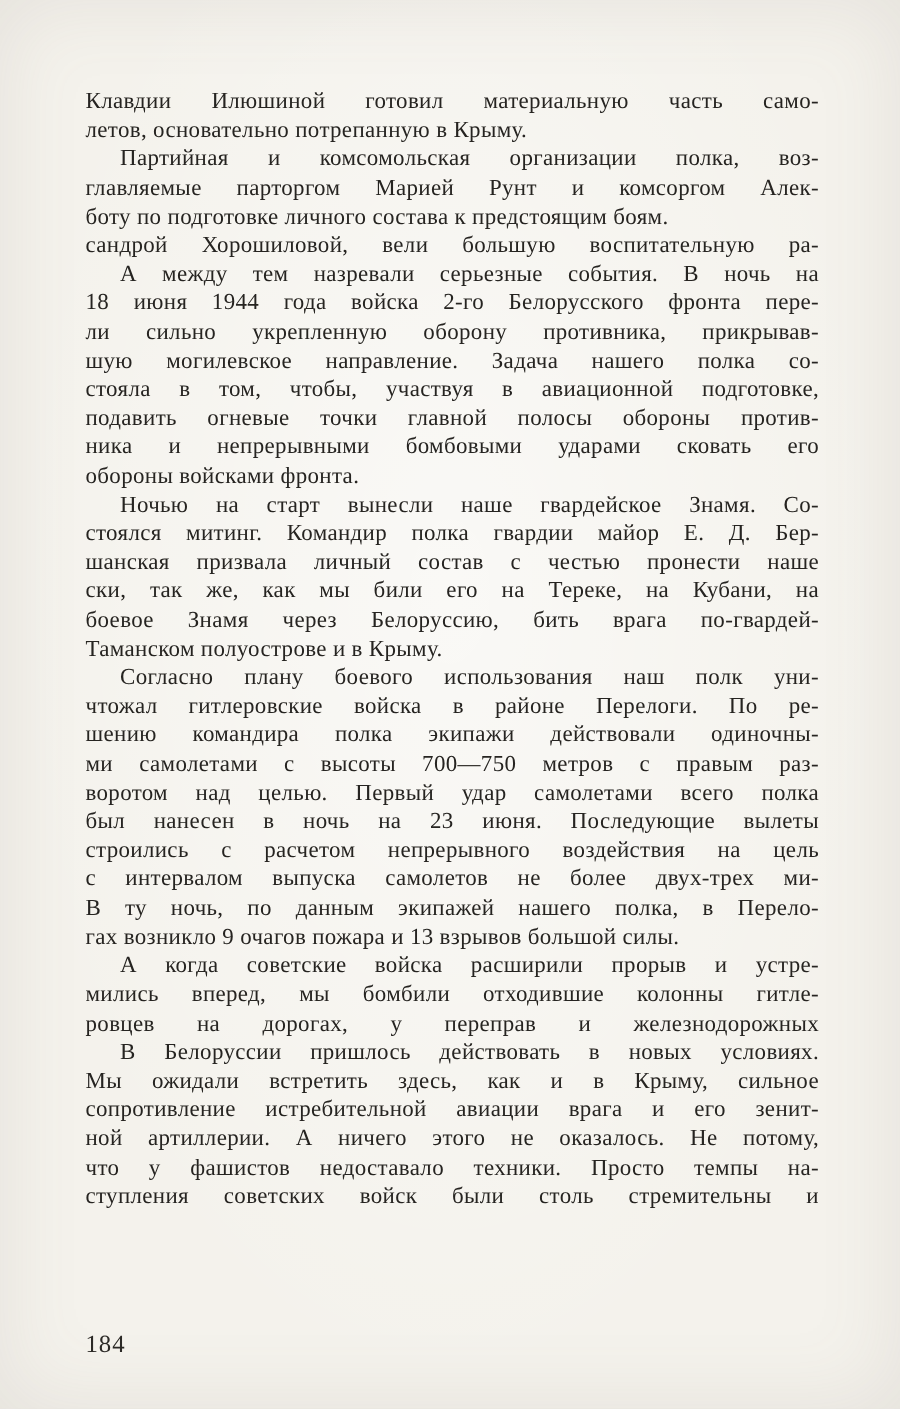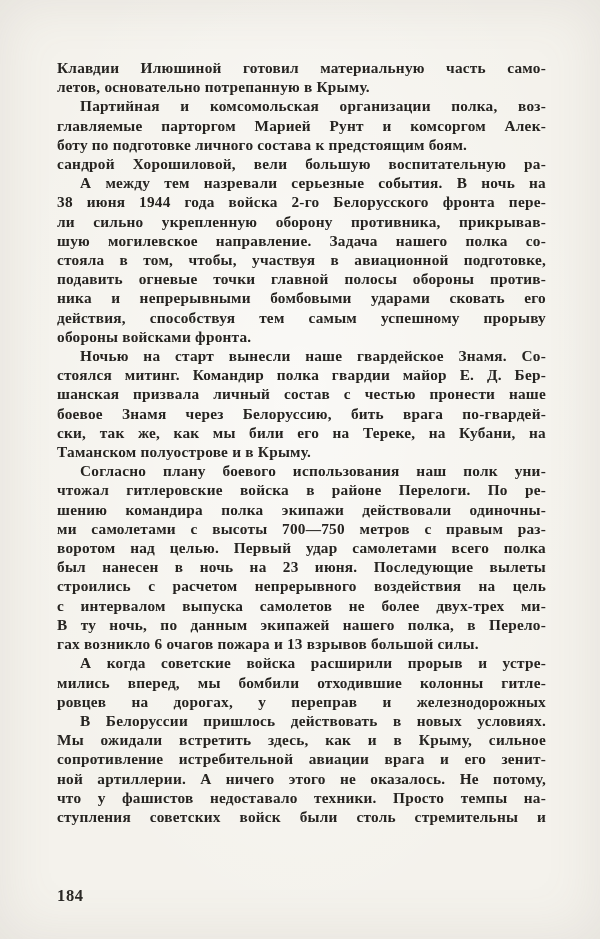--- a/index.html
+++ b/index.html
@@ -10,21 +10,20 @@
     .scan-page {
       position: relative;
       width: 600px;
       height: 939px;
       margin: 0 auto;
       background:
         radial-gradient(ellipse at 50% 42%, rgba(255,255,255,0.55), rgba(255,255,255,0) 70%),
         #f4f2ec;
       box-shadow: inset 0 0 55px rgba(120,110,95,0.12);
       overflow: hidden;
-      font-weight: bold;
     }
     .text-block {
       position: absolute;
       left: 57px;
       top: 58px;
       width: 489px;
     }
     .line {
       font-family: "Liberation Serif", "DejaVu Serif", serif;
       font-size: 15.3px;
@@ -60,44 +59,43 @@
 
 <div class="scan-page">
   <div class="text-block" id="text-block">
       <div class="line">Клавдии Илюшиной готовил материальную часть само-</div>
       <div class="line end">летов, основательно потрепанную в Крыму.</div>
       <div class="line indent">Партийная и комсомольская организации полка, воз-</div>
       <div class="line">главляемые парторгом Марией Рунт и комсоргом Алек-</div>
       <div class="line end">боту по подготовке личного состава к предстоящим боям.</div>
       <div class="line">сандрой Хорошиловой, вели большую воспитательную ра-</div>
       <div class="line indent">А между тем назревали серьезные события. В ночь на</div>
-      <div class="line">38 июня 1944 года войска 2-го Белорусского фронта пере-</div>
+      <div class="line">18 июня 1944 года войска 2-го Белорусского фронта пере-</div>
       <div class="line">ли сильно укрепленную оборону противника, прикрывав-</div>
       <div class="line">шую могилевское направление. Задача нашего полка со-</div>
       <div class="line">стояла в том, чтобы, участвуя в авиационной подготовке,</div>
       <div class="line">подавить огневые точки главной полосы обороны против-</div>
       <div class="line">ника и непрерывными бомбовыми ударами сковать его</div>
-      <div class="line">действия, способствуя тем самым успешному прорыву</div>
       <div class="line end">обороны войсками фронта.</div>
       <div class="line indent">Ночью на старт вынесли наше гвардейское Знамя. Со-</div>
       <div class="line">стоялся митинг. Командир полка гвардии майор Е. Д. Бер-</div>
       <div class="line">шанская призвала личный состав с честью пронести наше</div>
+      <div class="line">ски, так же, как мы били его на Тереке, на Кубани, на</div>
       <div class="line">боевое Знамя через Белоруссию, бить врага по-гвардей-</div>
-      <div class="line">ски, так же, как мы били его на Тереке, на Кубани, на</div>
       <div class="line end">Таманском полуострове и в Крыму.</div>
       <div class="line indent">Согласно плану боевого использования наш полк уни-</div>
       <div class="line">чтожал гитлеровские войска в районе Перелоги. По ре-</div>
       <div class="line">шению командира полка экипажи действовали одиночны-</div>
       <div class="line">ми самолетами с высоты 700—750 метров с правым раз-</div>
       <div class="line">воротом над целью. Первый удар самолетами всего полка</div>
       <div class="line">был нанесен в ночь на 23 июня. Последующие вылеты</div>
       <div class="line">строились с расчетом непрерывного воздействия на цель</div>
       <div class="line">с интервалом выпуска самолетов не более двух-трех ми-</div>
       <div class="line">В ту ночь, по данным экипажей нашего полка, в Перело-</div>
-      <div class="line end">гах возникло 6 очагов пожара и 13 взрывов большой силы.</div>
+      <div class="line end">гах возникло 9 очагов пожара и 13 взрывов большой силы.</div>
       <div class="line indent">А когда советские войска расширили прорыв и устре-</div>
       <div class="line">мились вперед, мы бомбили отходившие колонны гитле-</div>
       <div class="line">ровцев на дорогах, у переправ и железнодорожных</div>
       <div class="line indent">В Белоруссии пришлось действовать в новых условиях.</div>
       <div class="line">Мы ожидали встретить здесь, как и в Крыму, сильное</div>
       <div class="line">сопротивление истребительной авиации врага и его зенит-</div>
       <div class="line">ной артиллерии. А ничего этого не оказалось. Не потому,</div>
       <div class="line">что у фашистов недоставало техники. Просто темпы на-</div>
       <div class="line">ступления советских войск были столь стремительны и</div>
     </div>

